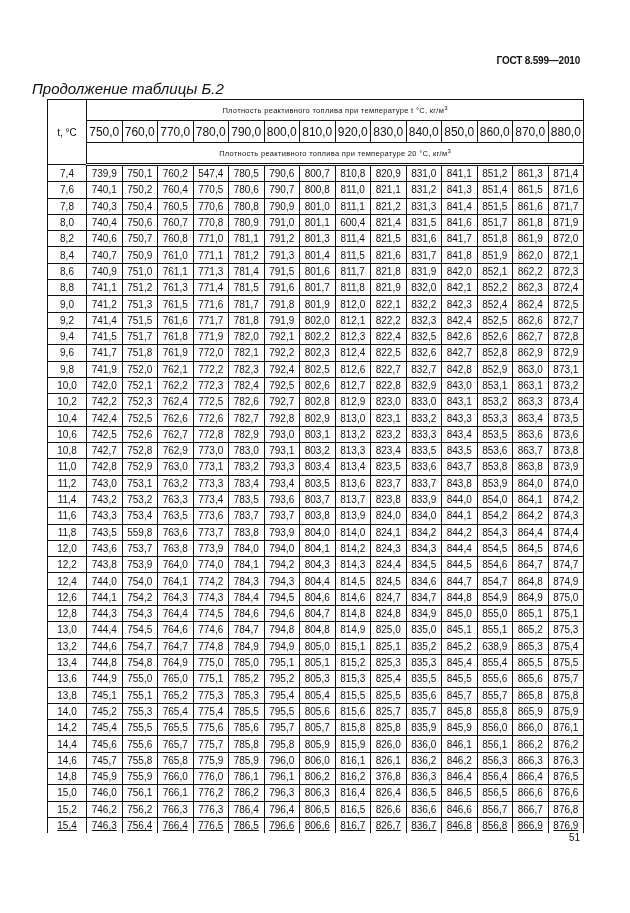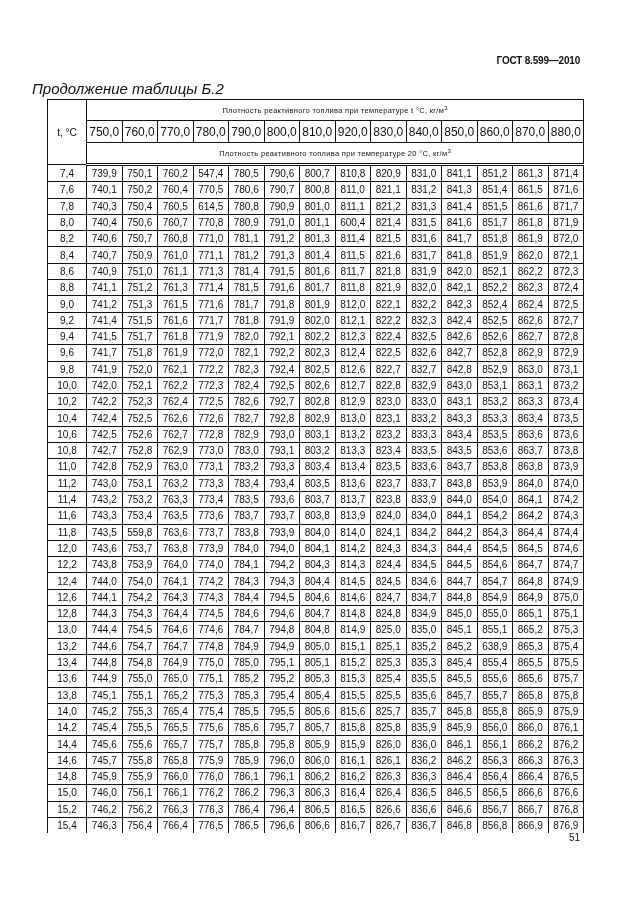--- a/index.html
+++ b/index.html
@@ -8,21 +8,21 @@
   .caption { position: absolute; left: 32px; top: 80px; font-size: 15px; font-style: italic; }
   table.grid { position: absolute; left: 47px; top: 99px; width: 536px; border-collapse: collapse; table-layout: fixed; }
   table.grid td, table.grid th { border: 1px solid #111; padding: 0; text-align: center; font-weight: normal; overflow: hidden; white-space: nowrap; }
   th.head-span { height: 20px; font-size: 7.5px; letter-spacing: 0.3px; }
   th.head-nom { height: 21px; font-size: 12px; }
   th.head-t { font-size: 10px; }
   tr.last-head th { border-bottom: 3px double #111; }
   td { height: 15.3px; font-size: 10px; }
   td.tcol { font-size: 10px; }
   sup { font-size: 6px; vertical-align: super; line-height: 0; }
-  tr.row-last td { border-bottom: none; }
+  tr.row-last td { border-bottom: none; text-decoration: underline; }
   .page-num { position: absolute; right: 50px; top: 832px; font-size: 10px; text-align: center; }
 </style>
 </head>
 <body>
 
 <div class="doc-code">ГОСТ 8.599—2010</div>
 <div class="caption">Продолжение таблицы Б.2</div>
 
 <table class="grid">
   <colgroup>
@@ -87,21 +87,21 @@
         <td>841,3</td>
         <td>851,4</td>
         <td>861,5</td>
         <td>871,6</td>
       </tr>
       <tr>
         <td class="tcol">7,8</td>
         <td>740,3</td>
         <td>750,4</td>
         <td>760,5</td>
-        <td>614,5</td>
+        <td>770,6</td>
         <td>780,8</td>
         <td>790,9</td>
         <td>801,0</td>
         <td>811,1</td>
         <td>821,2</td>
         <td>831,3</td>
         <td>841,4</td>
         <td>851,5</td>
         <td>861,6</td>
         <td>871,7</td>
@@ -687,21 +687,21 @@
       <tr>
         <td class="tcol">14,8</td>
         <td>745,9</td>
         <td>755,9</td>
         <td>766,0</td>
         <td>776,0</td>
         <td>786,1</td>
         <td>796,1</td>
         <td>806,2</td>
         <td>816,2</td>
-        <td>826,3</td>
+        <td>376,8</td>
         <td>836,3</td>
         <td>846,4</td>
         <td>856,4</td>
         <td>866,4</td>
         <td>876,5</td>
       </tr>
       <tr>
         <td class="tcol">15,0</td>
         <td>746,0</td>
         <td>756,1</td>

